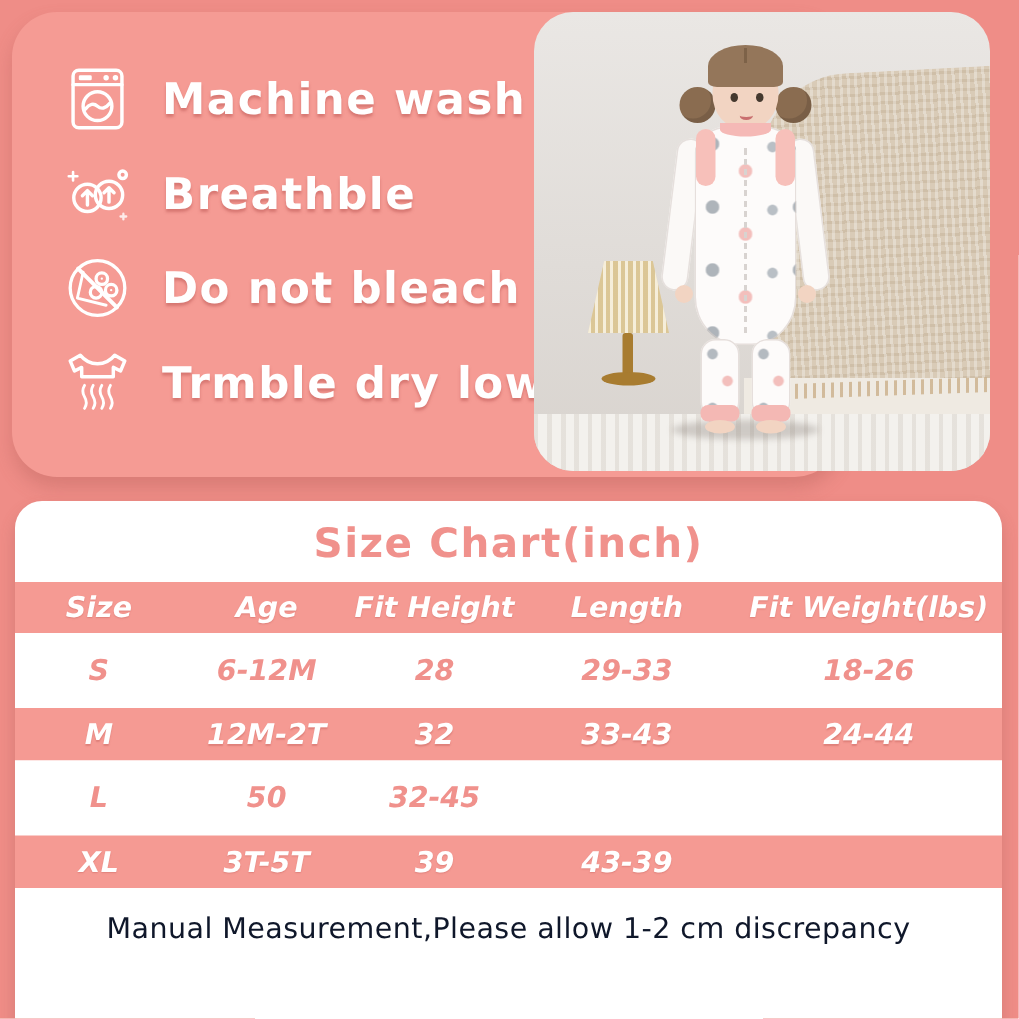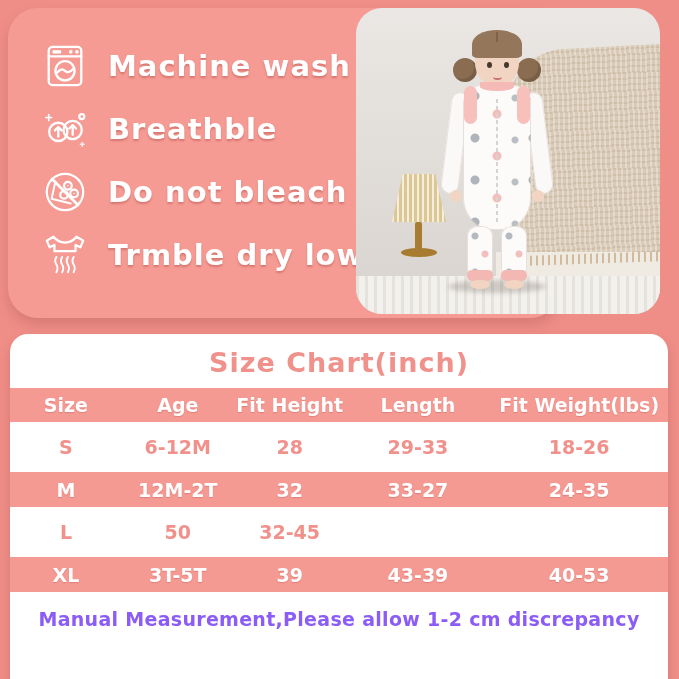--- a/index.html
+++ b/index.html
@@ -115,30 +115,30 @@
     background:#ffffff; border-radius:18px;
     box-shadow:0 6px 10px rgba(150,80,75,.30);
     overflow:hidden;
   }
   .size-title {
     margin:13px 0 10px 0; text-align:center;
     font-size:27px; font-weight:bold; color:#f0918c; letter-spacing:1px;
   }
   .grid-row {
     display:grid; grid-template-columns:17% 17% 17% 22% 27%;
-    align-items:center; text-align:center; font-weight:bold;
+    align-items:center; text-align:center; font-weight:bold;font-style:italic;
   }
   .grid-head { background:#f59a93; color:#ffffff; height:34px; font-size:19px;
                text-shadow:0 1px 1px rgba(190,90,85,.4); }
   .row-white { background:#ffffff; color:#f0918c; height:50px; font-size:19px; }
   .row-pink  { background:#f59a93; color:#ffffff; height:35px; font-size:19px;
                text-shadow:0 1px 1px rgba(190,90,85,.4); }
   .size-note {
-    margin-top:16px; text-align:center; color:#8b5cf6;
-    font-size:19px; letter-spacing:.3px; font-weight:700;
+    margin-top:16px; text-align:center; color:#0f172a;
+    font-size:19px; letter-spacing:.3px; font-weight:400;
   }
   .cell { white-space:nowrap; }
 </style>
 </head>
 <body>
 
 <div class="canvas">
 
   <section class="care-panel">
 
@@ -256,34 +256,33 @@
       <span class="cell">6-12M</span>
       <span class="cell">28</span>
       <span class="cell">29-33</span>
       <span class="cell">18-26</span>
     </div>
 
     <div class="grid-row row-pink">
       <span class="cell">M</span>
       <span class="cell">12M-2T</span>
       <span class="cell">32</span>
-      <span class="cell">33-27</span>
-      <span class="cell">24-35</span>
+      <span class="cell">33-43</span>
+      <span class="cell">24-44</span>
     </div>
 
     <div class="grid-row row-white">
       <span class="cell">L</span>
       <span class="cell">50</span>
       <span class="cell">32-45</span>
     </div>
 
     <div class="grid-row row-pink">
       <span class="cell">XL</span>
       <span class="cell">3T-5T</span>
       <span class="cell">39</span>
       <span class="cell">43-39</span>
-      <span class="cell">40-53</span>
     </div>
 
     <p class="size-note">Manual Measurement,Please allow 1-2 cm discrepancy</p>
   </section>
 
 </div>
 
 </body></html>

